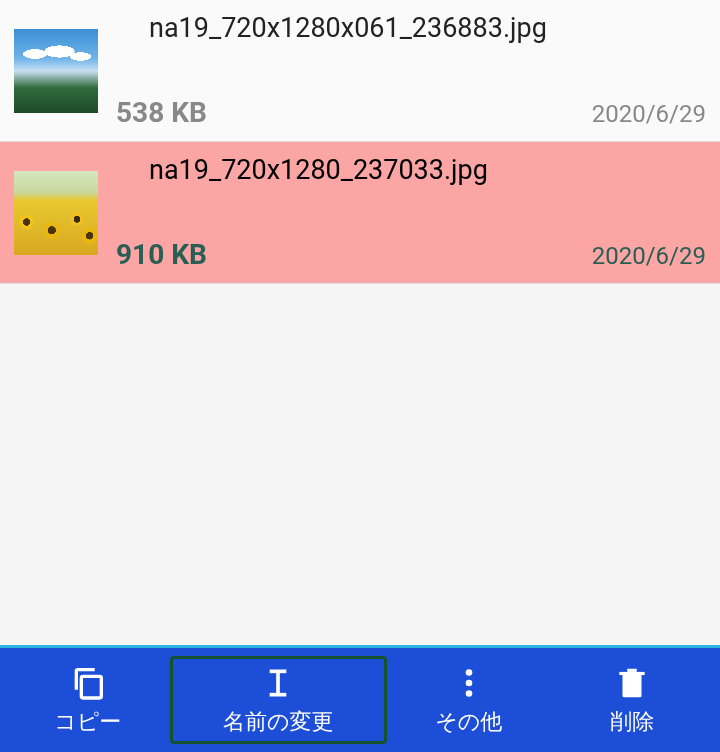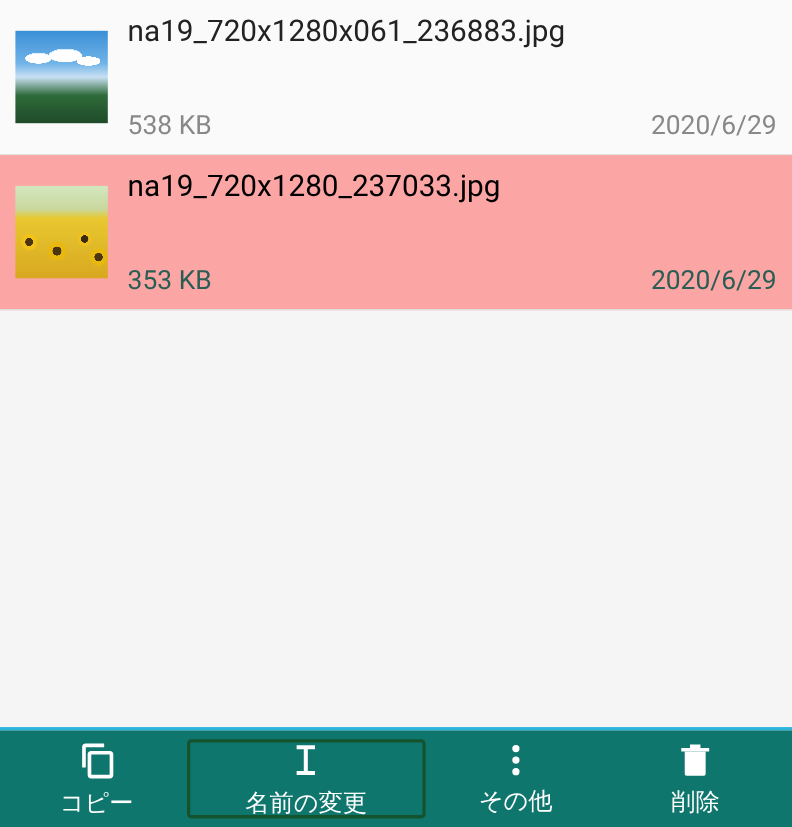--- a/index.html
+++ b/index.html
@@ -70,51 +70,53 @@
     .file-info {
       flex: 1;
       display: flex;
       flex-direction: column;
       gap: 8px;
     }
     .file-name {
       font-size: 27px;
       color: #222;
       font-weight: 400;
+      margin-left: 33px;
     }
     .file-item.selected .file-name {
       color: #000;
     }
     .file-meta {
       display: flex;
       justify-content: space-between;
       align-items: baseline;
     }
     .file-size {
-      font-size: 24px;
+      font-size: 28px;
       color: #888;
+      font-weight: bold;
     }
     .file-item.selected .file-size {
       color: #2a5e54;
     }
     .file-date {
       font-size: 24px;
       color: #888;
       margin-top: 48px;
     }
     .file-item.selected .file-date {
       color: #2a5e54;
     }
     .toolbar-container {
       border-top: 3px solid #2bb4e0;
     }
     .toolbar {
-      background: #0f766e;
-      display: flex;
-      height: 88px;
+      background: #1d4ed8;
+      display: flex;
+      height: 104px;
       align-items: stretch;
       padding: 8px 6px;
     }
     .toolbar-btn {
       flex: 1;
       display: flex;
       flex-direction: column;
       align-items: center;
       justify-content: center;
       gap: 4px;
@@ -154,21 +156,21 @@
         <span class="file-date">2020/6/29</span>
       </div>
     </div>
   </div>
 
   <div class="file-item selected">
     <div class="thumbnail thumb-sunflowers"></div>
     <div class="file-info">
       <div class="file-name">na19_720x1280_237033.jpg</div>
       <div class="file-meta">
-        <span class="file-size">353 KB</span>
+        <span class="file-size">910 KB</span>
         <span class="file-date">2020/6/29</span>
       </div>
     </div>
   </div>
 
 </div>
 
 <div class="toolbar-container">
   <div class="toolbar">
 

